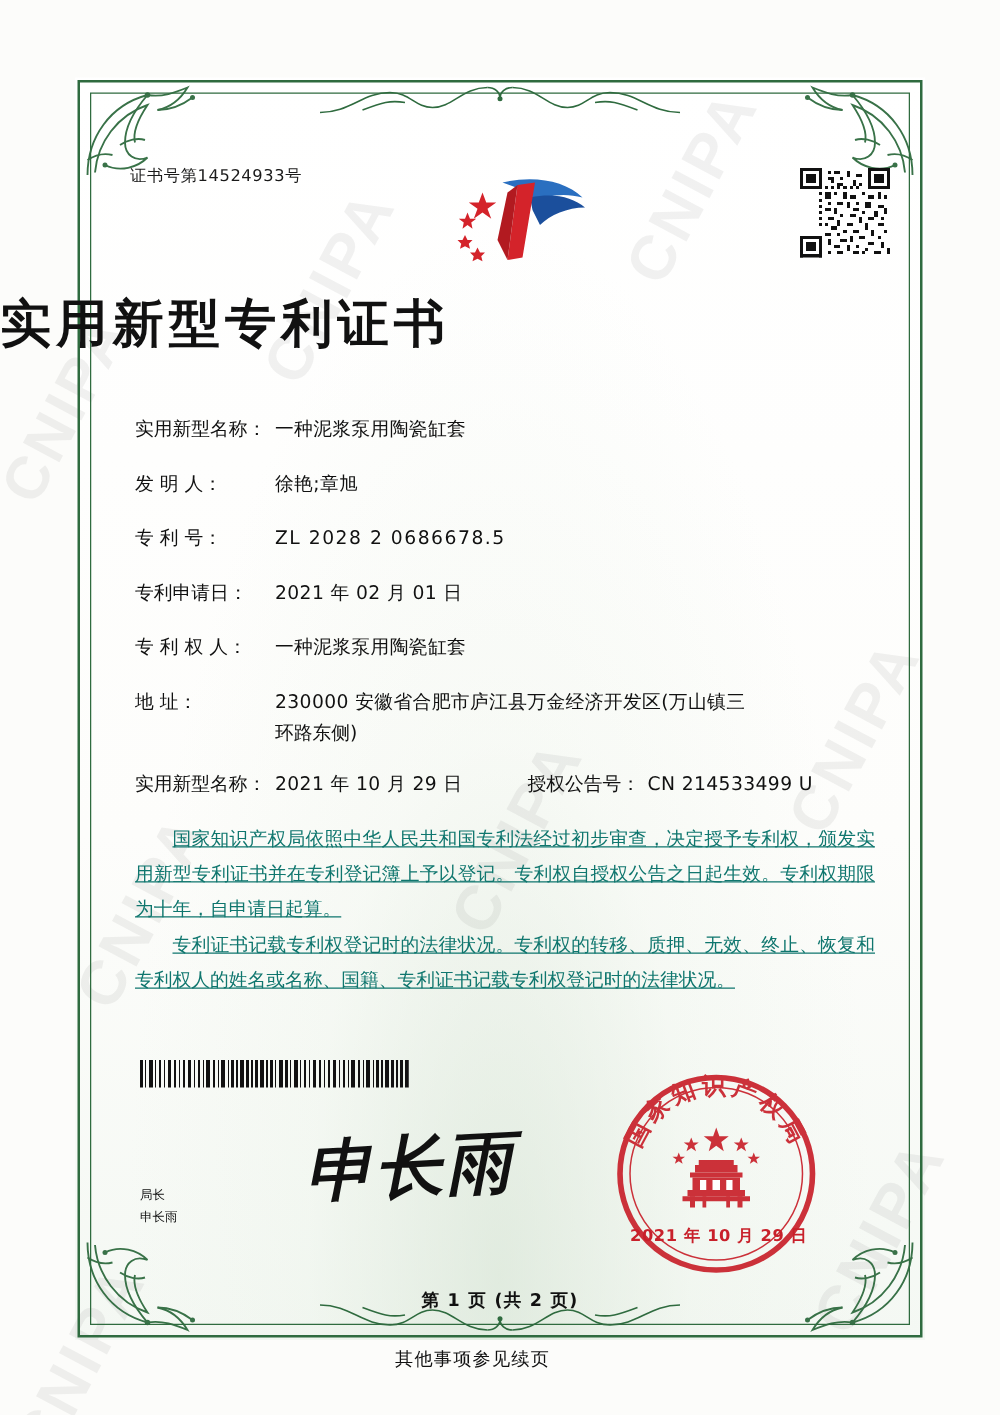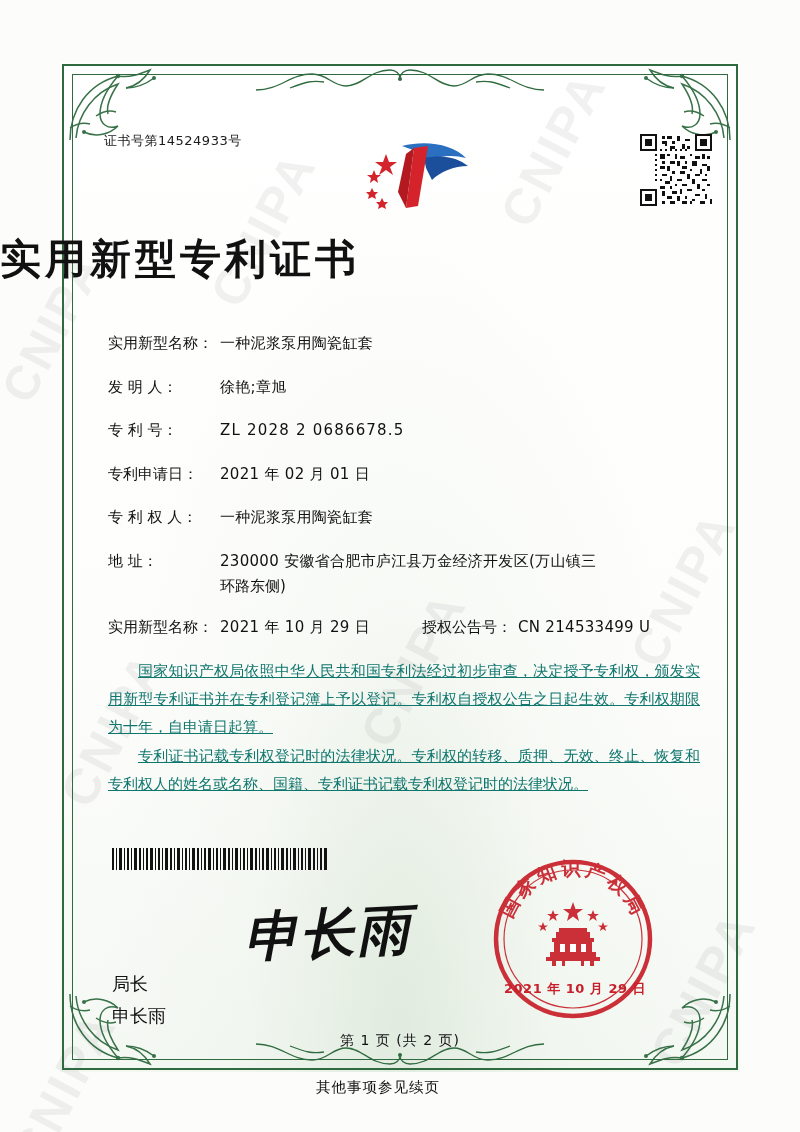--- a/index.html
+++ b/index.html
@@ -186,22 +186,22 @@
   .barcode {
     position: absolute;
     left: 112px; top: 848px;
     width: 215px; height: 22px;
   }
   .barcode svg { display: block; width: 100%; height: 100%; }
 
   
   .sig-label {
     position: absolute;
-    left: 112px; top: 968px;
-    font-size: 18px;
+    left: 112px; top: 948px;
+    font-size: 10px;
     color: #111;
     line-height: 1.75;
   }
   .sig-script {
     position: absolute;
     left: 244px; top: 898px;
     font-size: 54px;
     font-family: "DejaVu Serif", "Liberation Serif", serif;
     font-weight: 700;
     font-style: italic;
@@ -230,20 +230,21 @@
 
   
   .page-no {
     position: absolute;
     left: 0; top: 1032px;
     width: 800px;
     text-align: center;
     font-size: 14px;
     color: #111;
     letter-spacing: 1px;
+    font-weight: bold;
   }
   .foot-note {
     position: absolute;
     left: 0; top: 1078px;
     width: 756px;
     text-align: center;
     font-size: 14.5px;
     color: #111;
     letter-spacing: 1px;
   }

